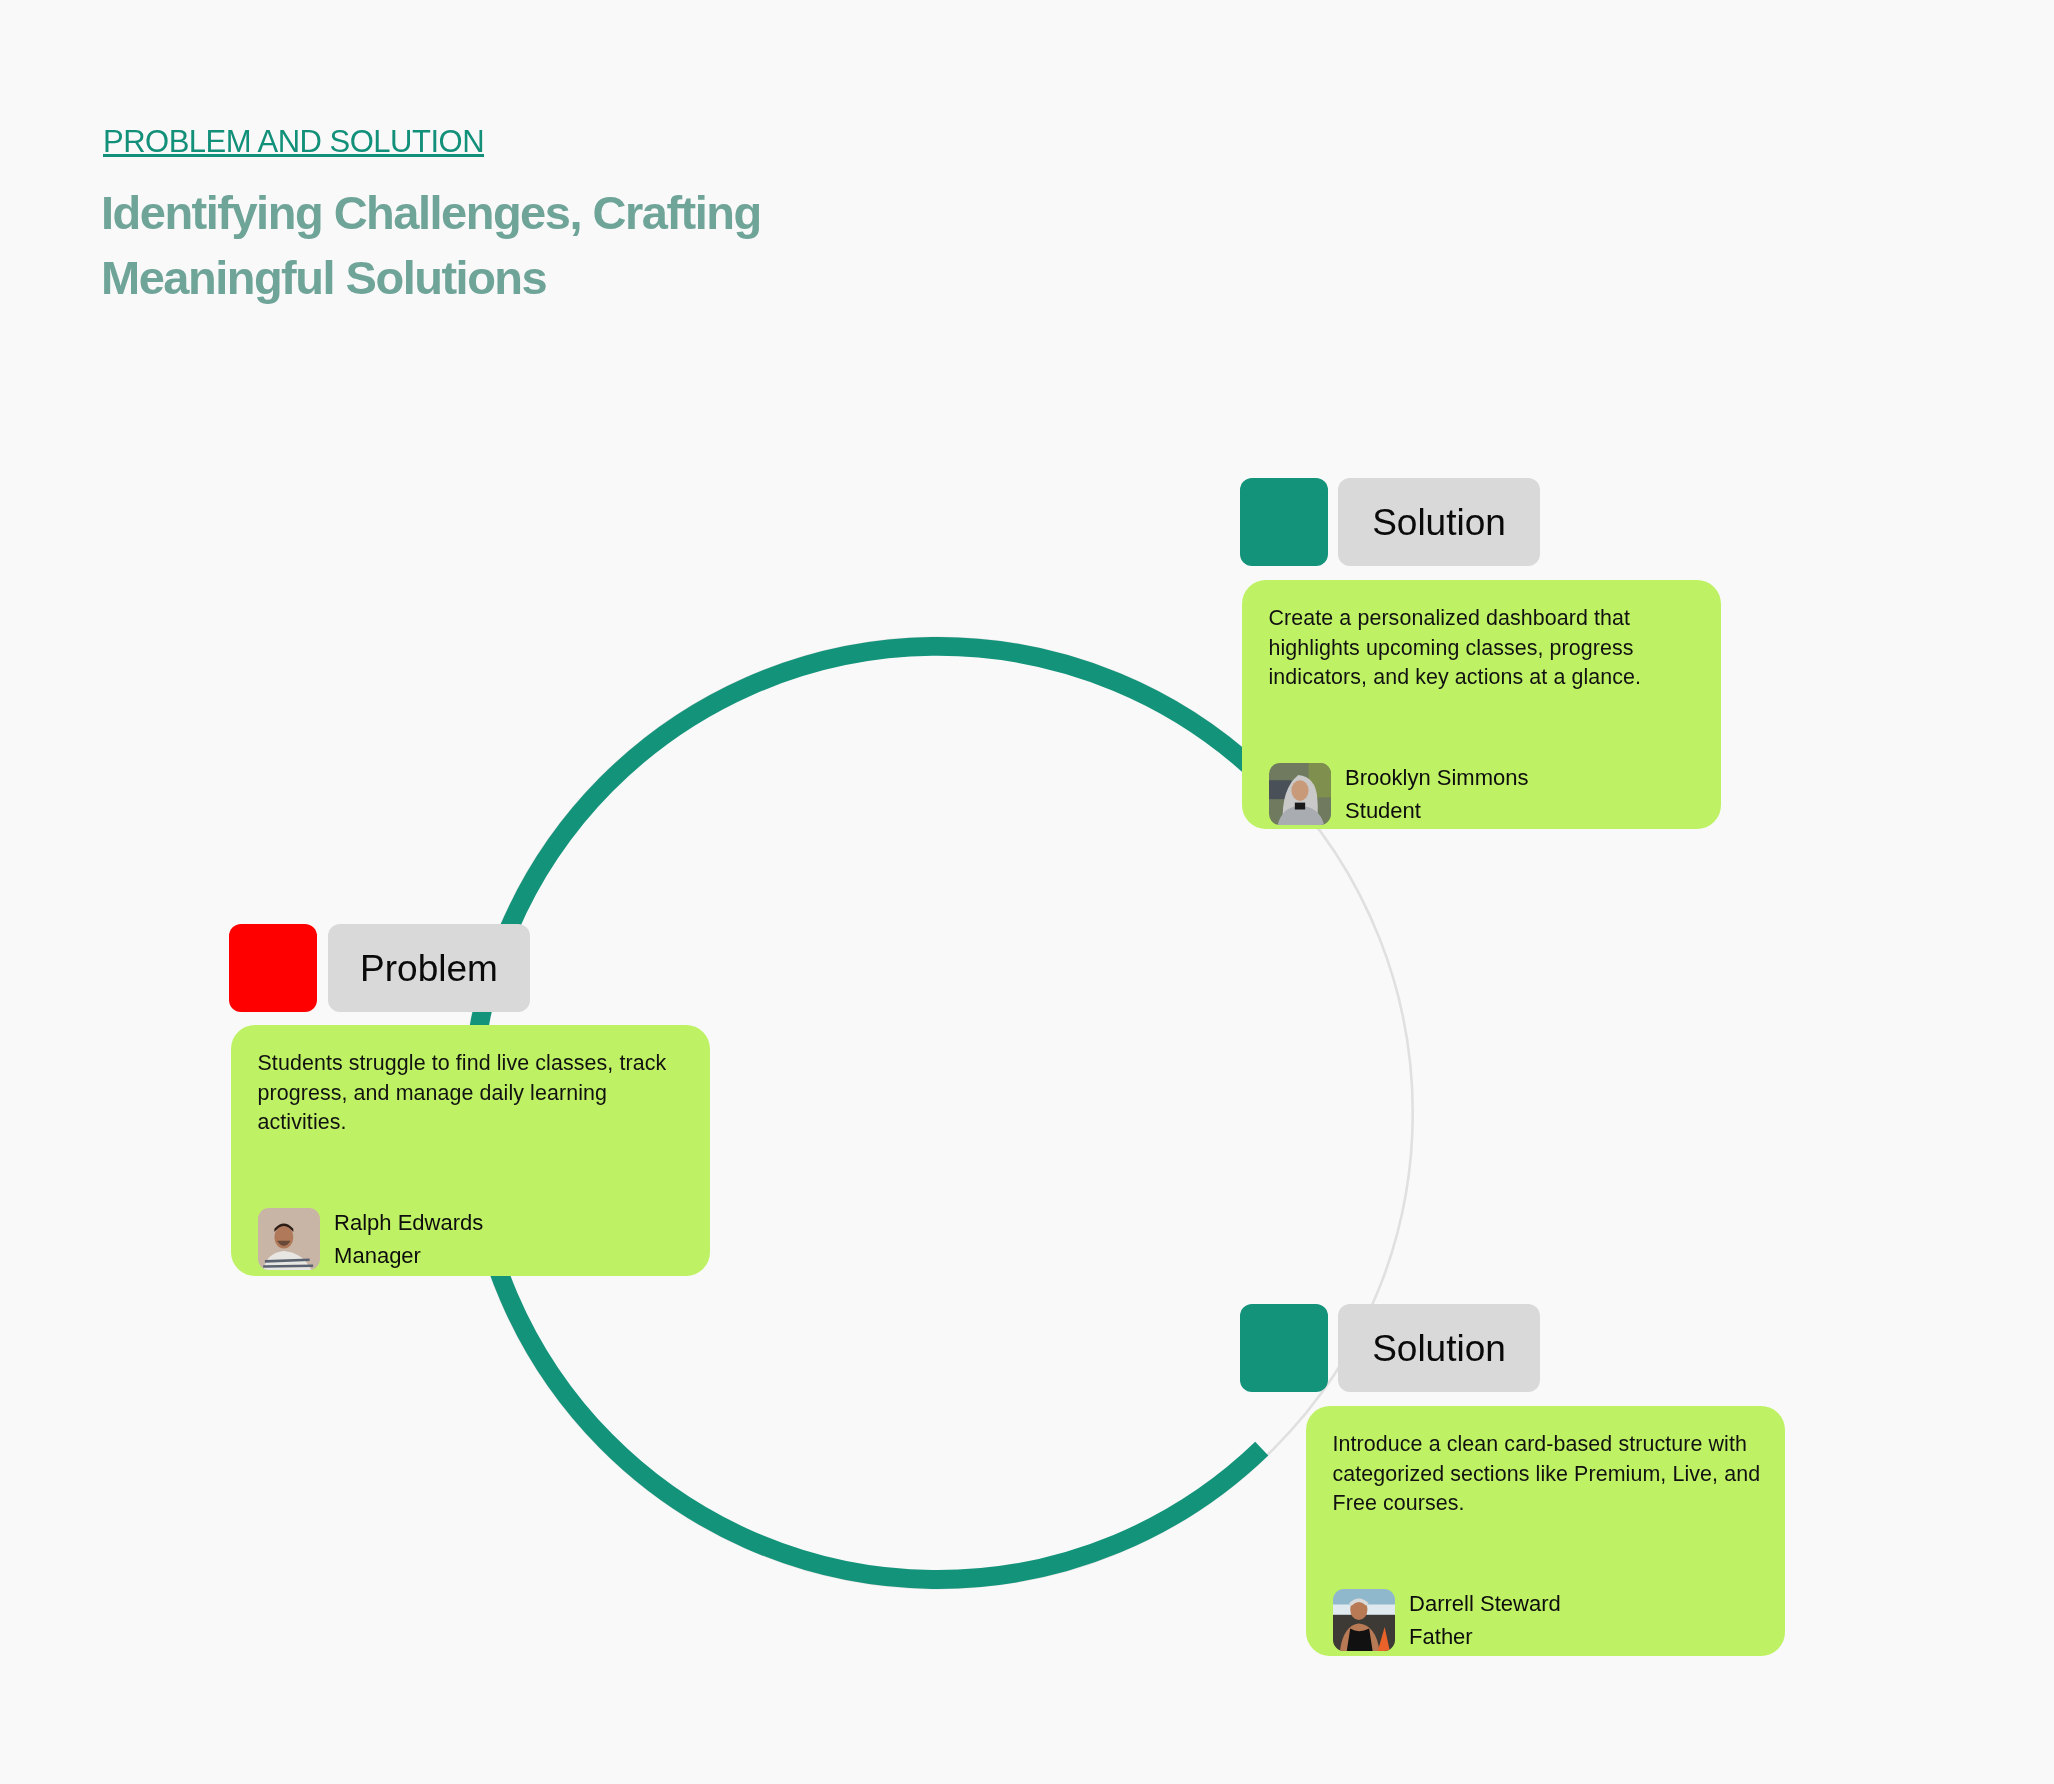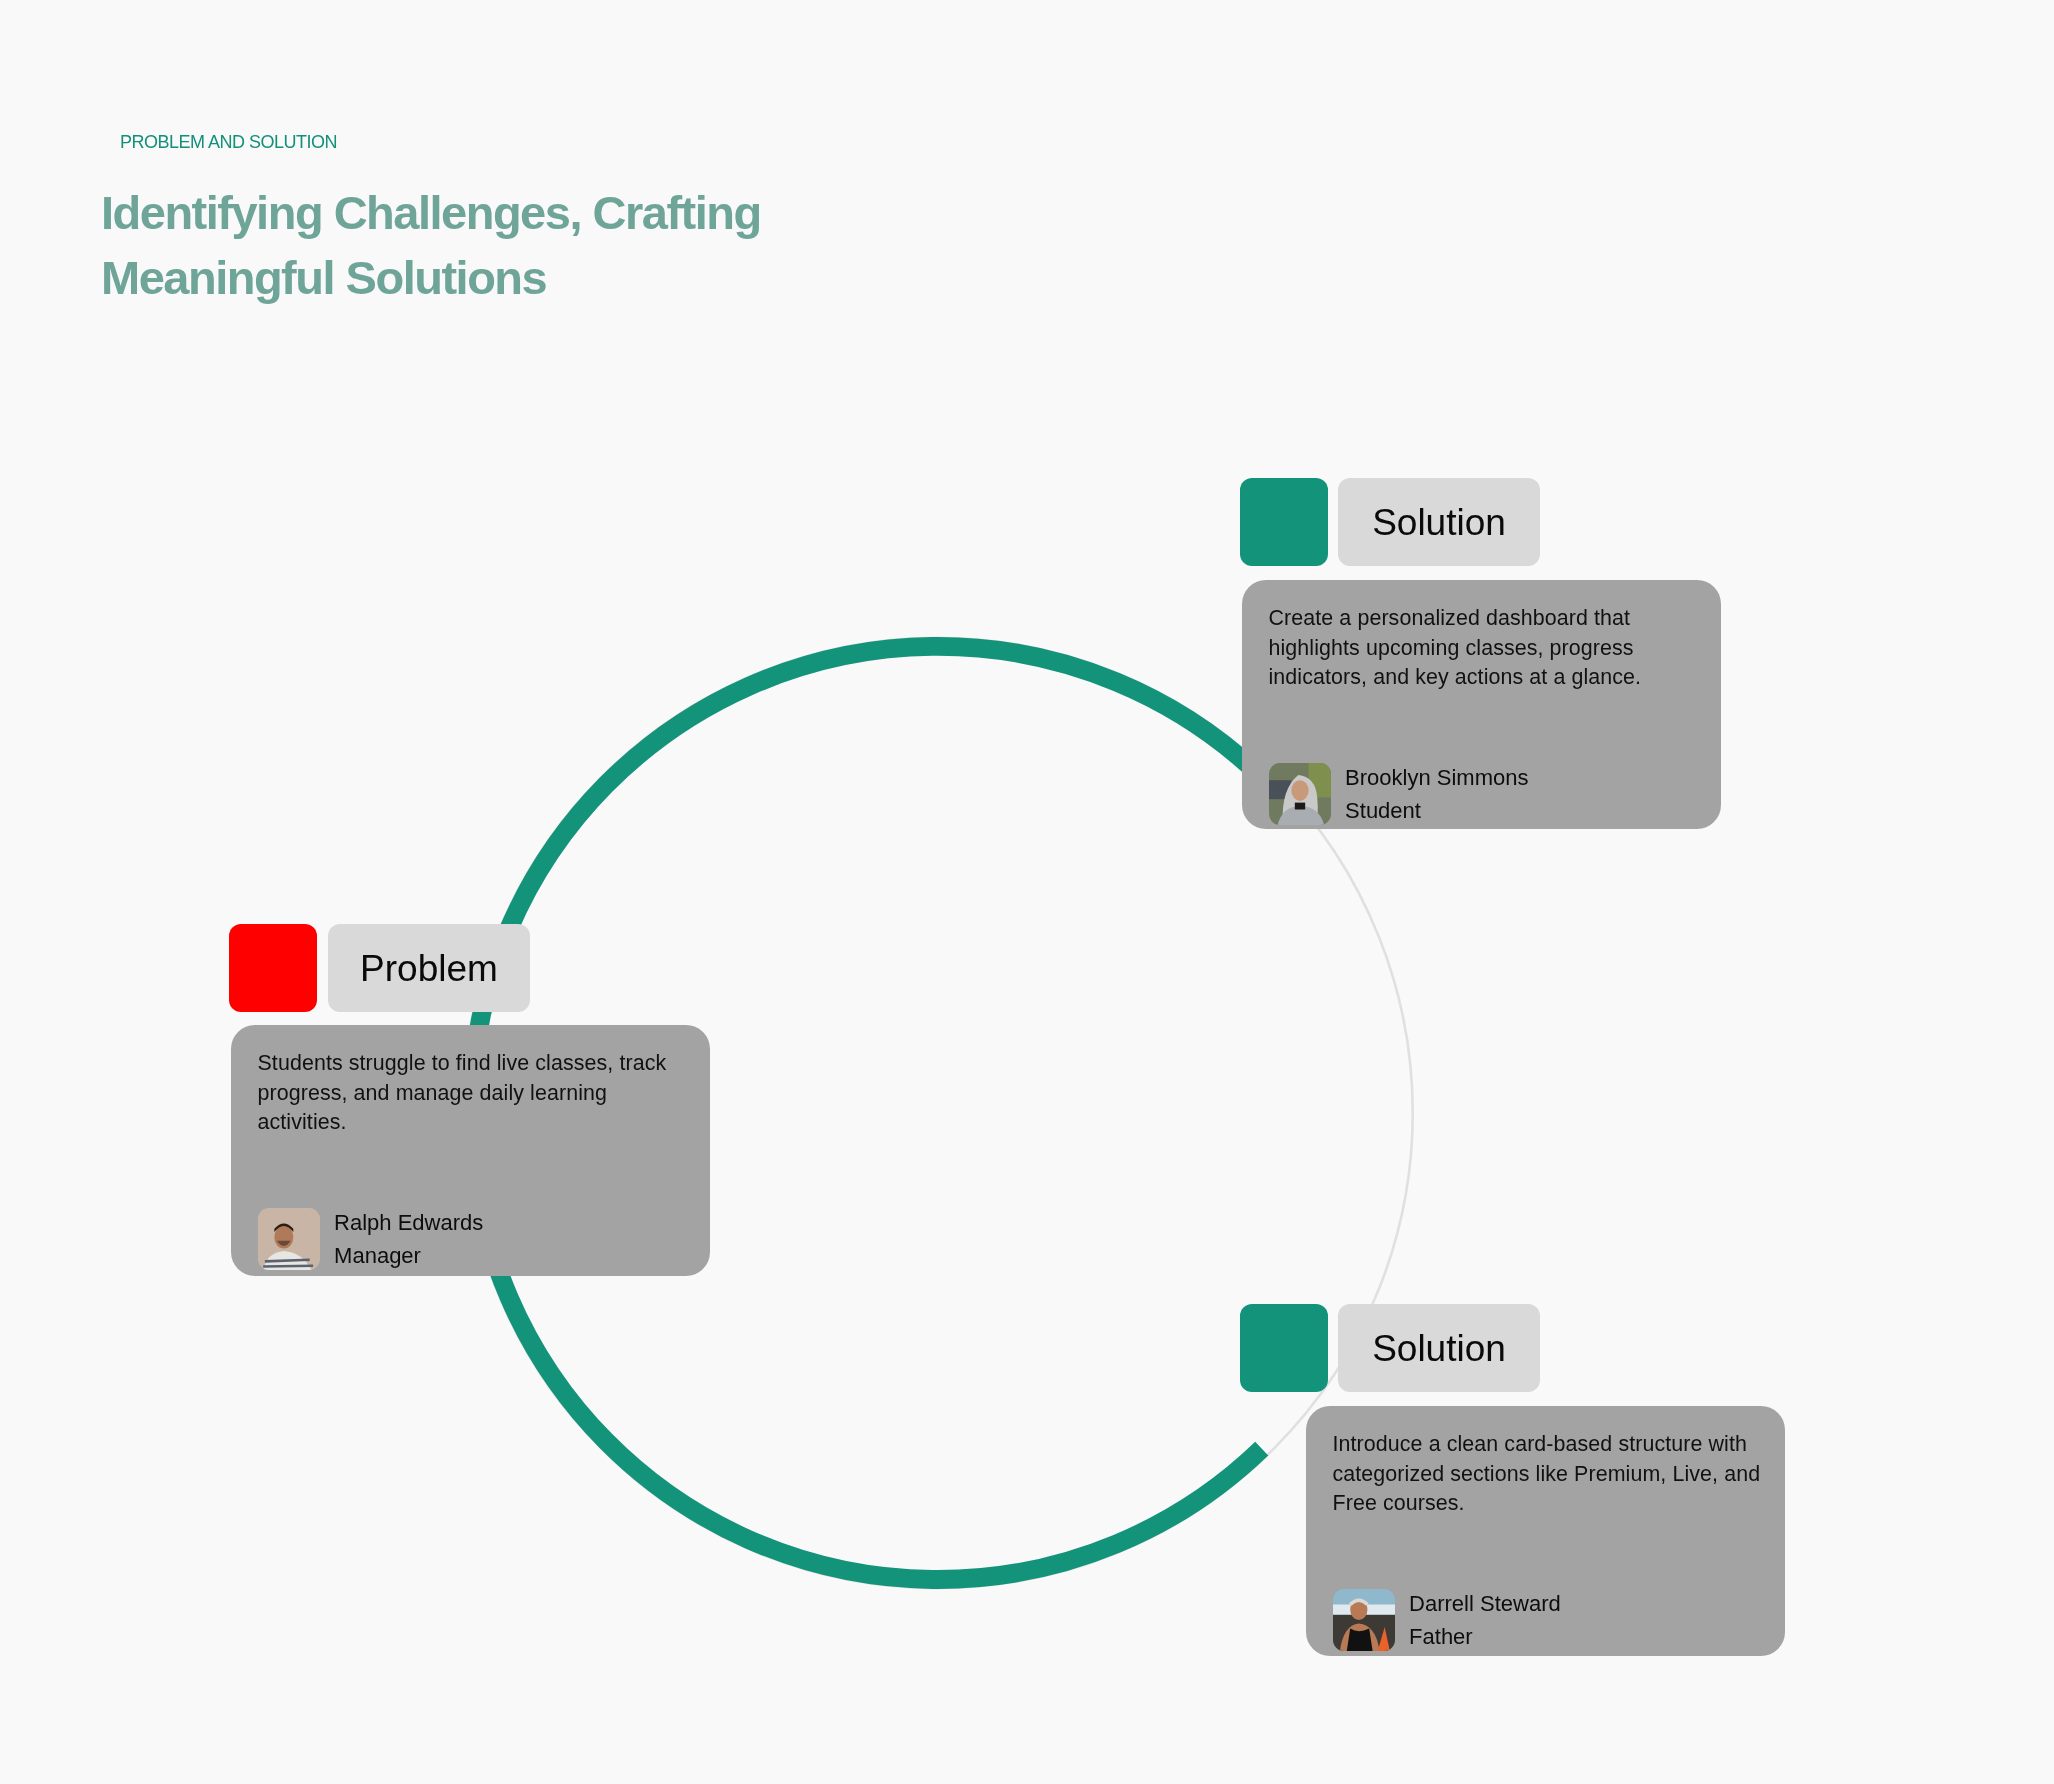--- a/index.html
+++ b/index.html
@@ -2,43 +2,43 @@
 <html style="font-size:13.7px"><head>
 <meta charset="utf-8">
 <style>
   html, body { margin: 0; padding: 0; }
   body {
     width: 2055px; height: 1785px; background: #f9f9f9;
     position: relative; overflow: hidden;
     font-family: "Liberation Sans", "DejaVu Sans", sans-serif;
   }
   .eyebrow {
-    position: absolute; left: 120px; top: 125px;
-    font-size: 18px; letter-spacing: -0.5px; color: #13907a;
-    font-weight: 500; line-height: 34px; white-space: nowrap;
+    position: absolute; left: 103px; top: 125px;
+    font-size: 31px; letter-spacing: -0.5px; color: #13907a;
+    font-weight: 500; line-height: 34px; white-space: nowrap; text-decoration: underline;
   }
   .title {
     position: absolute; left: 101px; top: 180px; width: 1027px;
     font-size: 47px; line-height: 65px; font-weight: 700;
     letter-spacing: -1.5px; color: #6fa498; margin: 0;
   }
   .title span { display: block; white-space: nowrap; }
   svg.ring { position: absolute; left: 0; top: 0; }
   .square {
     position: absolute; width: 88px; height: 88px; border-radius: 12px;
   }
   .label {
     position: absolute; width: 202px; height: 88px; border-radius: 12px;
     background: #d9d9d9; color: #0a0a0a;
     display: flex; align-items: center; justify-content: center;
     font-size: 37px; line-height: 1; padding-top: 1px; box-sizing: border-box;
   }
   .card {
     position: absolute; width: 479px; border-radius: 24px;
-    background: #a3a3a3; box-sizing: border-box;
+    background: #bef264; box-sizing: border-box;
     padding: 24px 26px 0 26.5px;
   }
   .card .body {
     font-size: 21.4px; line-height: 29.5px; color: #111111; margin: 0;
     letter-spacing: 0.1px;
   }
   .person {
     position: absolute; left: 26.5px; top: 146px;
     display: flex; align-items: center; margin-top: 35px;
   }

